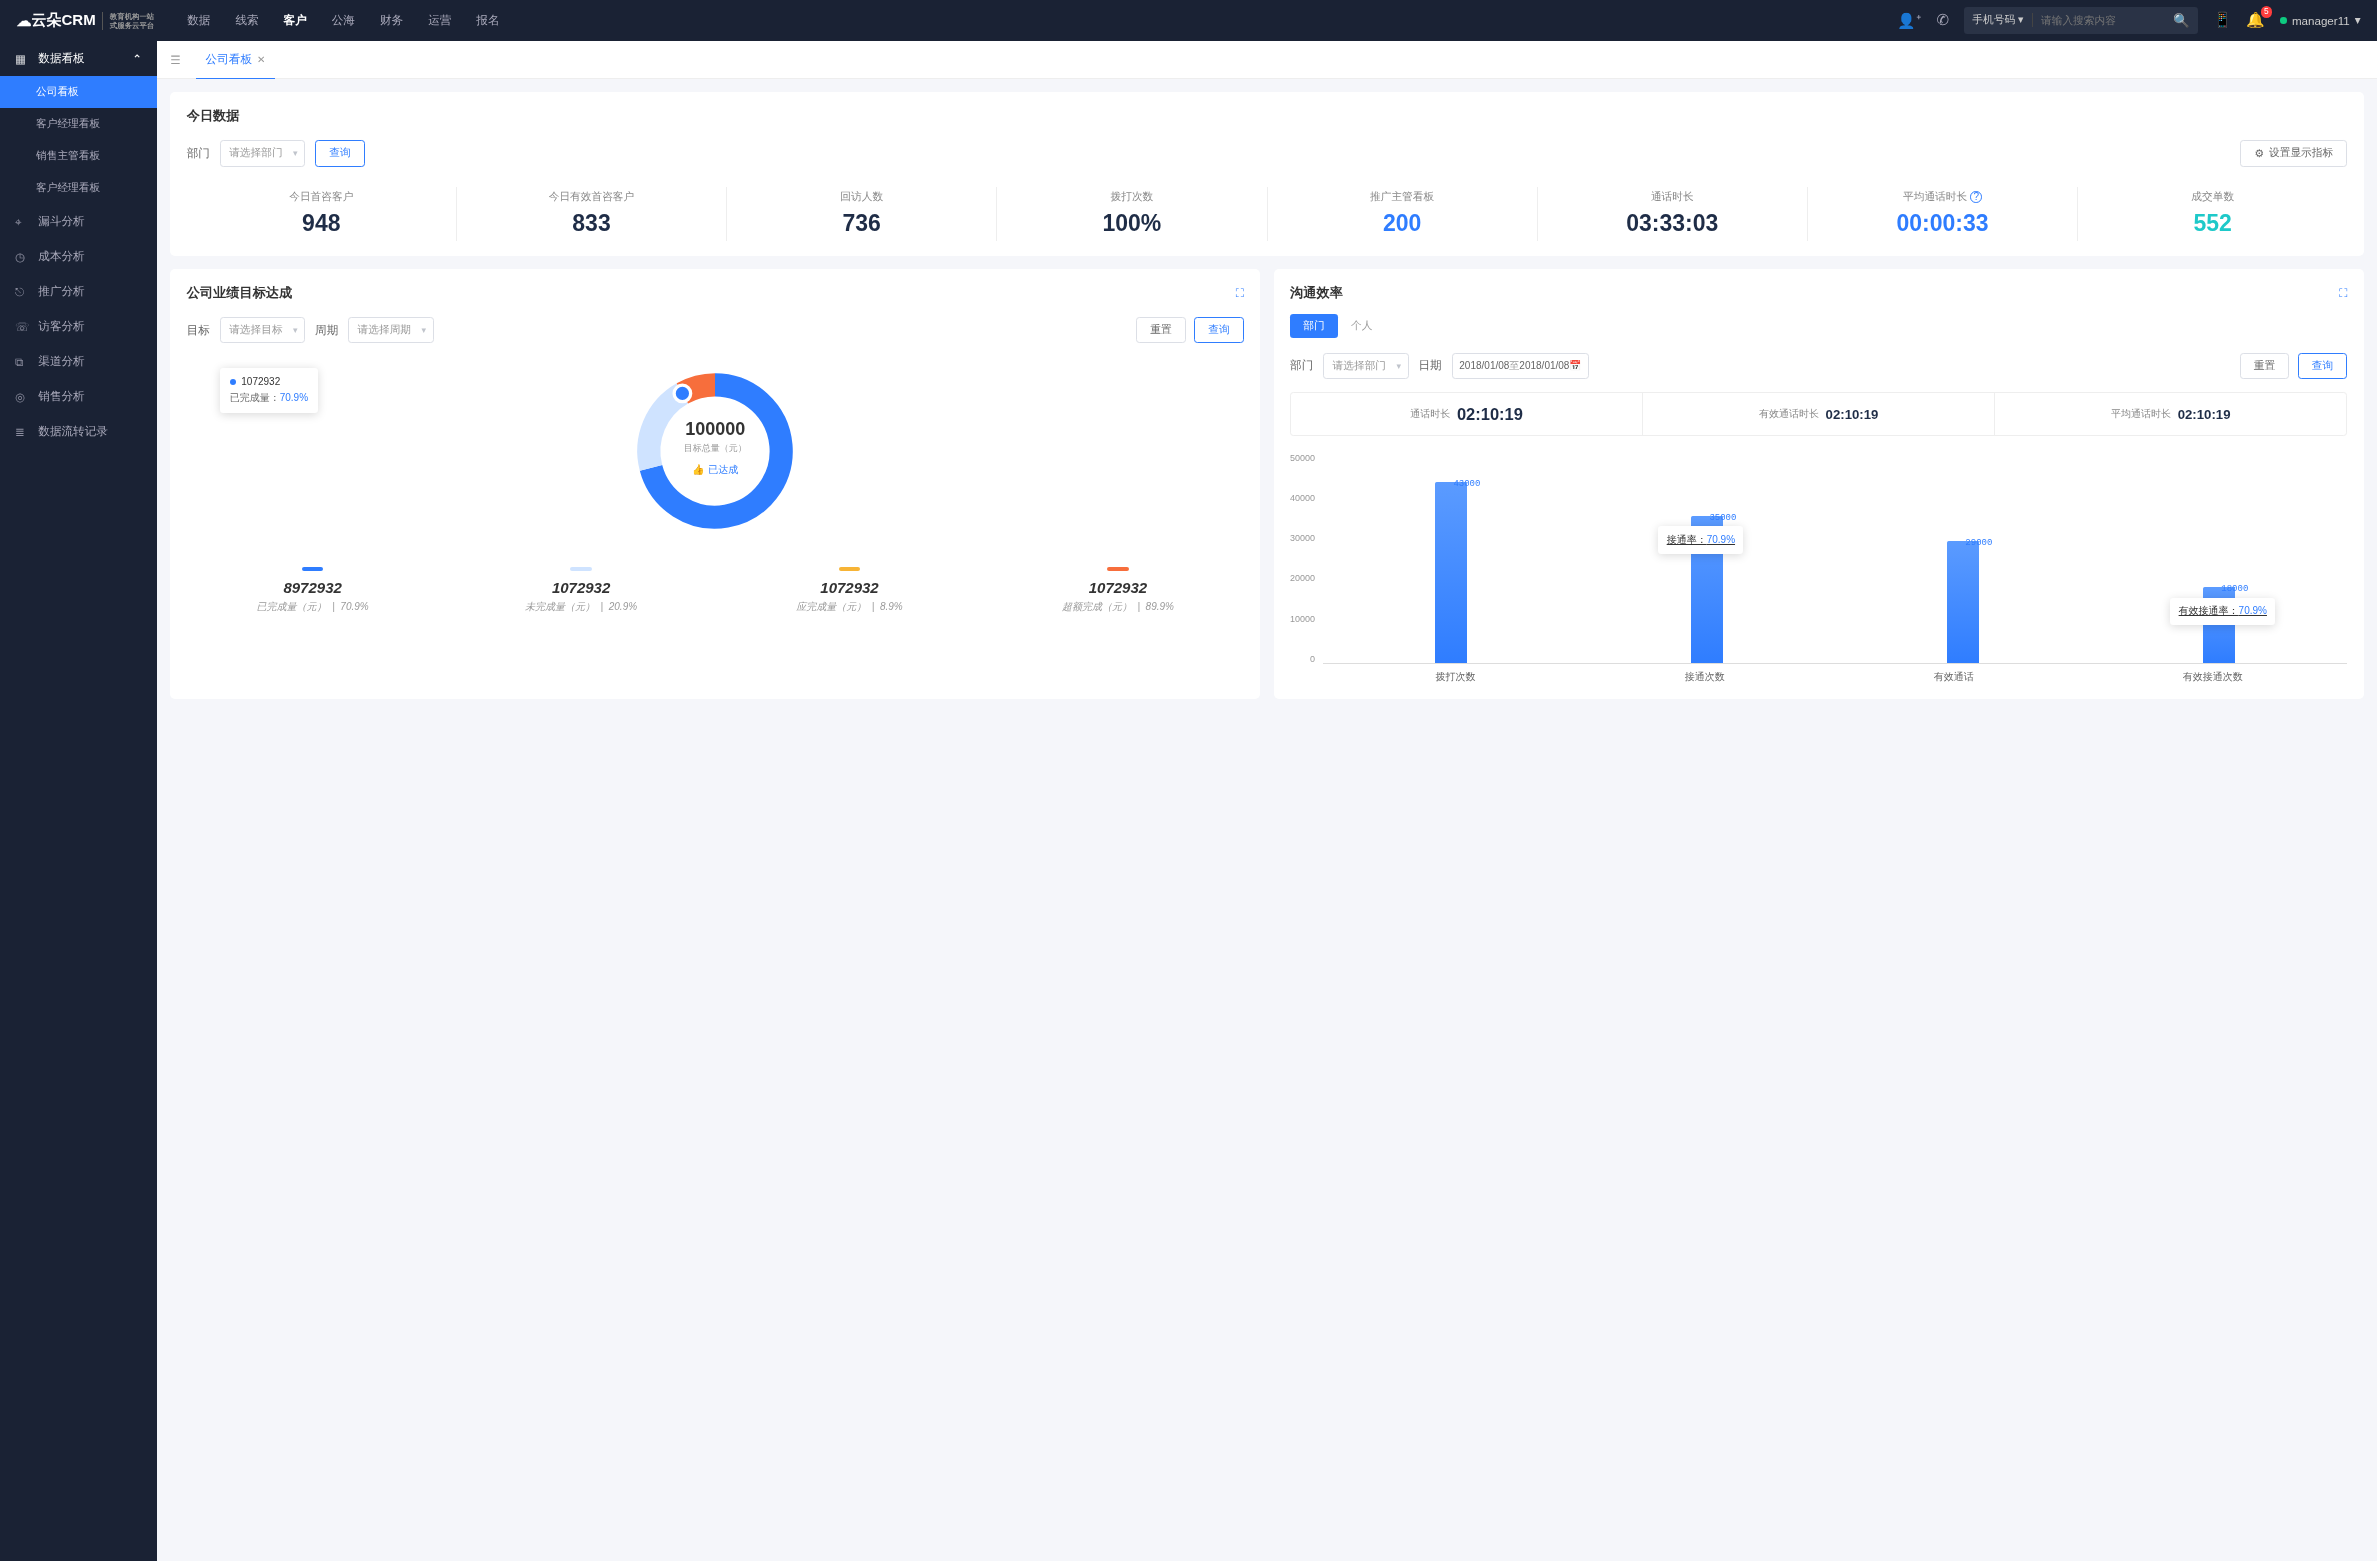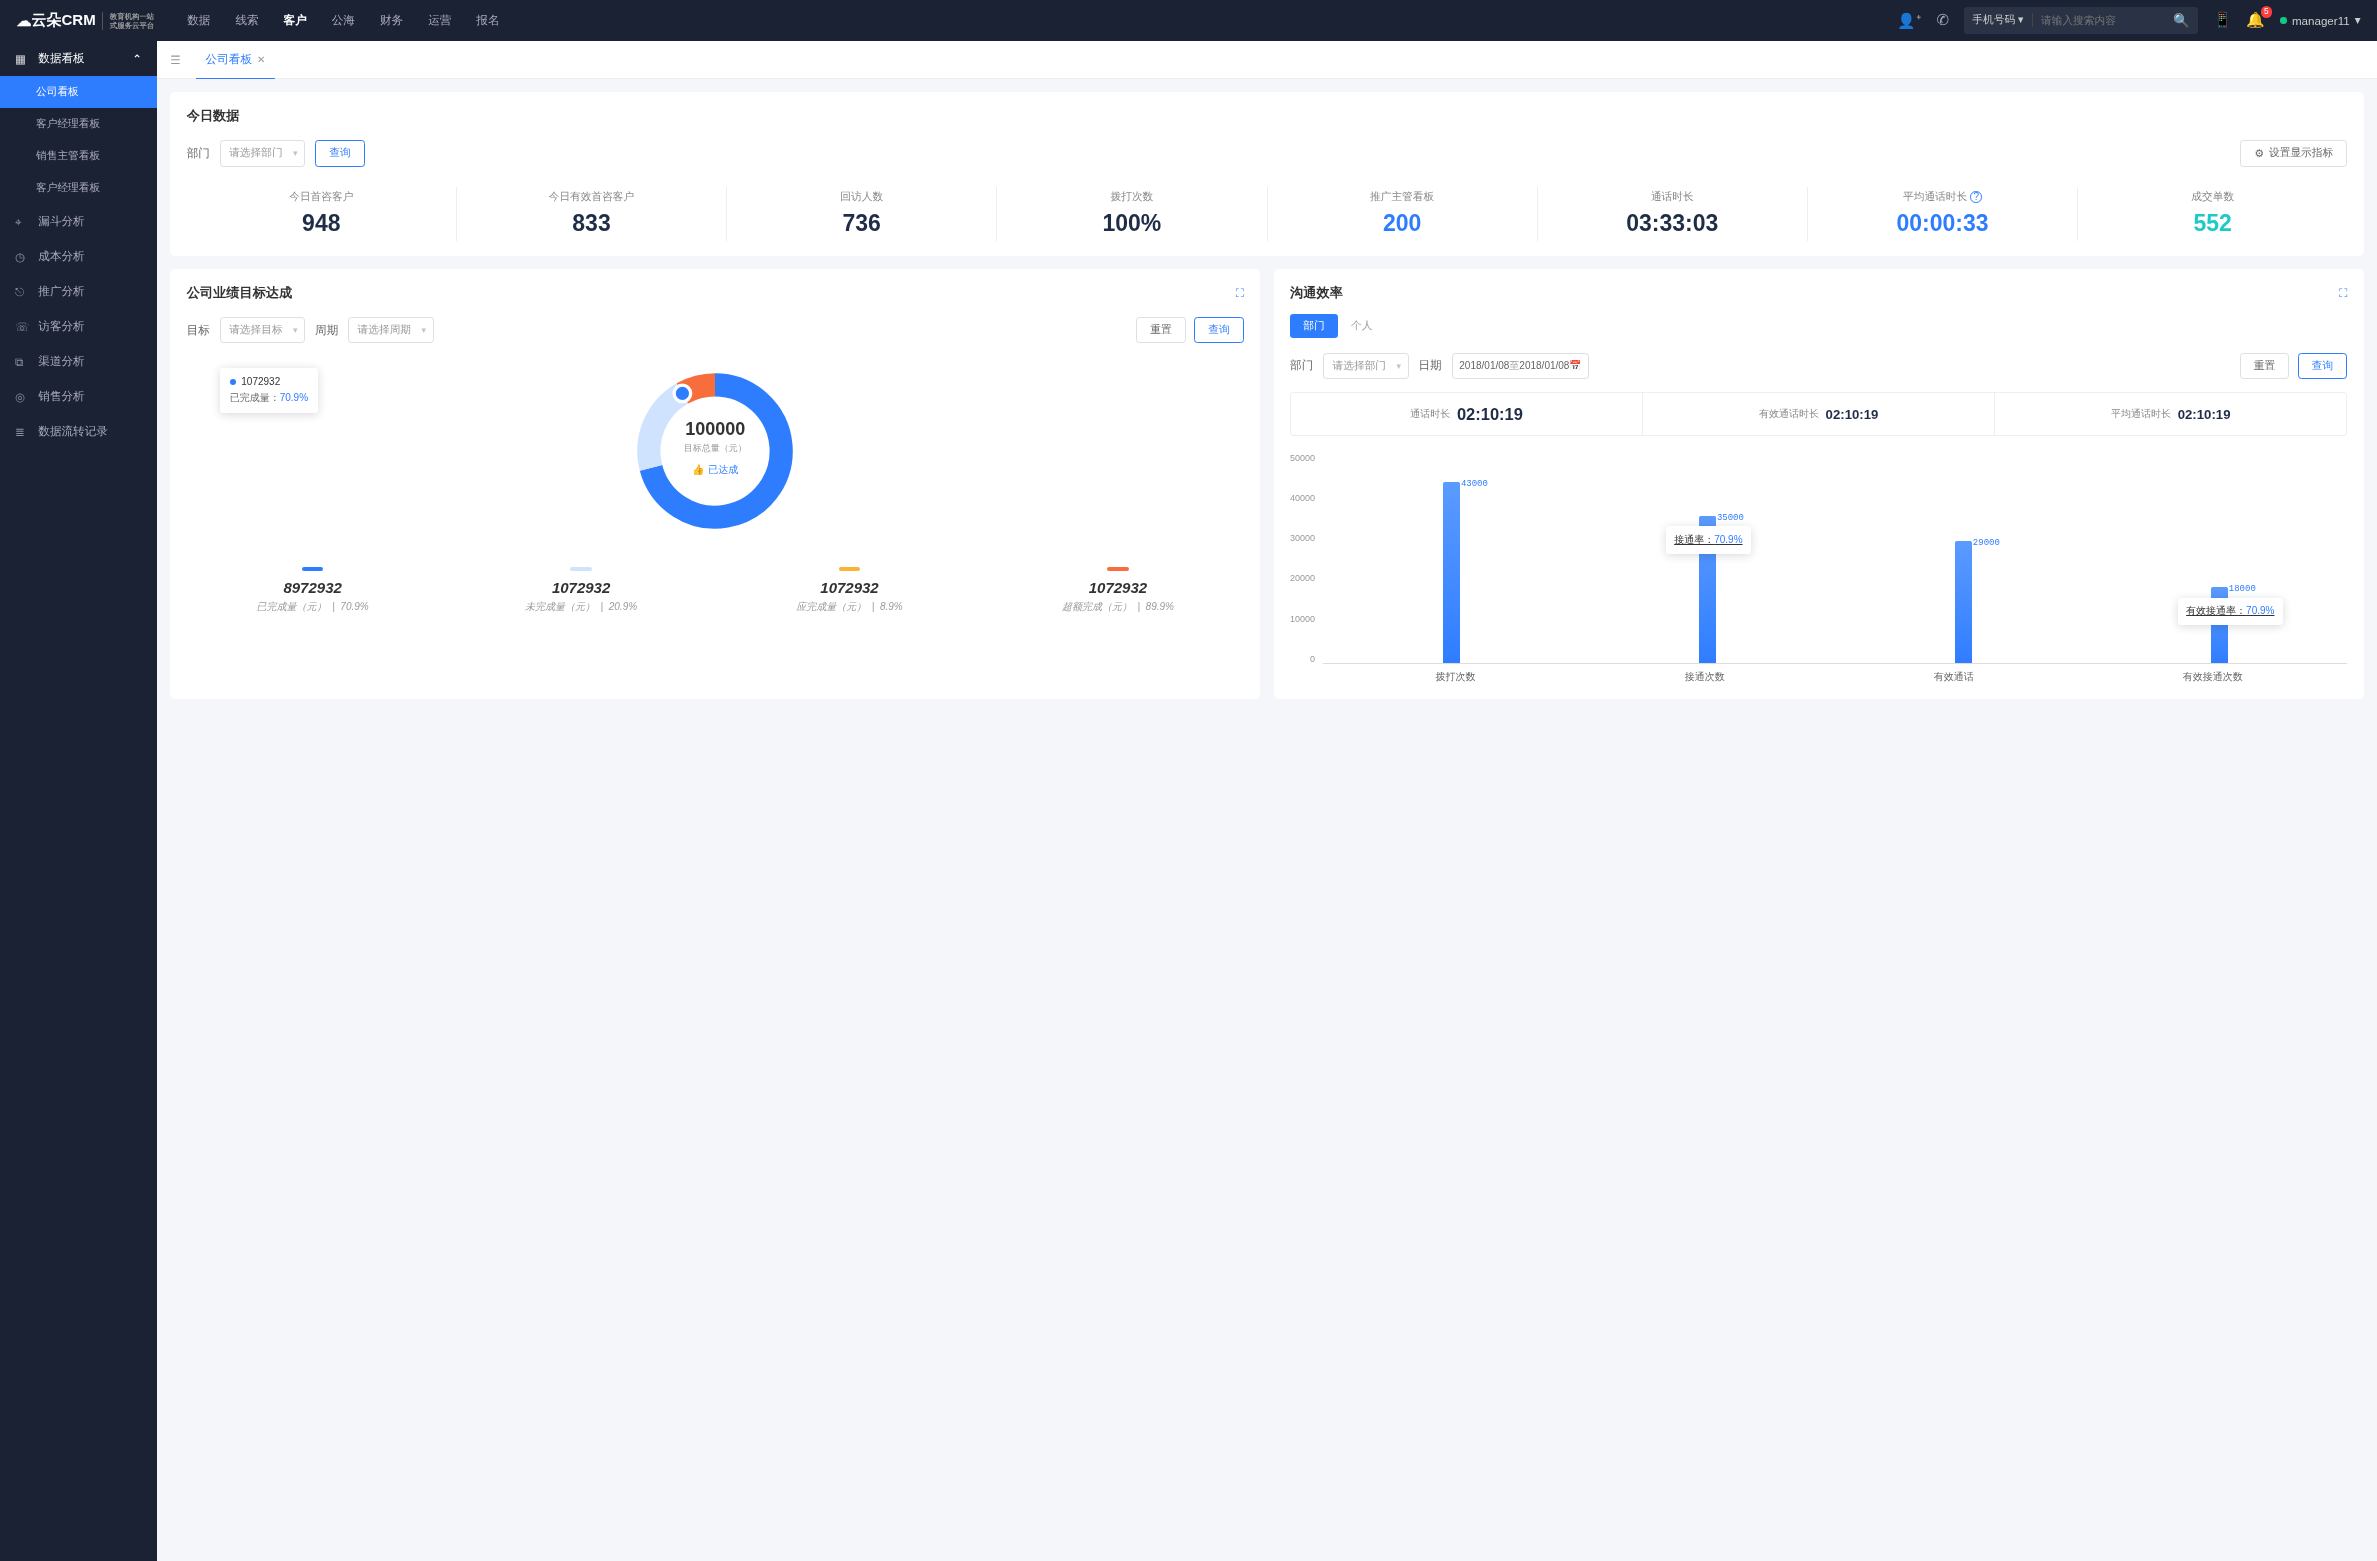--- a/index.html
+++ b/index.html
@@ -85,21 +85,21 @@
 .metric-bar { display: flex; border: 0.8px solid #eee; border-radius: 3.3px; margin-top: 13.2px; }
 .metric { flex: 1; display: flex; align-items: center; justify-content: center; gap: 6.6px; padding: 11.6px 0; border-right: 0.8px solid #eee; }
 .metric:last-child { border-right: none; }
 .metric-label { font-size: 10px; color: #888; }
 .metric-value { font-size: 16.5px; font-weight: 700; color: #1f2d47; }
 .metric.sm .metric-value { font-size: 13.2px; }
 
 .bar-chart { position: relative; height: 231px; margin-top: 16.5px; display: flex; }
 .y-axis { display: flex; flex-direction: column; justify-content: space-between; align-items: flex-end; padding-right: 8.3px; font-size: 9px; color: #999; padding-bottom: 20px; }
 .plot { flex: 1; position: relative; border-bottom: 0.8px solid #ddd; display: flex; justify-content: space-around; align-items: flex-end; padding-bottom: 0; margin-bottom: 20px; }
-.bar { width: 17px; background: linear-gradient(#5b9bff, #2f7dff); border-radius: 1.7px 1.7px 0 0; position: relative; font-family: Liberation Mono, monospace; }
+.bar { width: 32px; background: linear-gradient(#5b9bff, #2f7dff); border-radius: 1.7px 1.7px 0 0; position: relative; font-family: Liberation Mono, monospace; }
 .bar-label { position: absolute; top: -3.3px; left: 18px; font-size: 9px; color: #2f7dff; white-space: nowrap; }
 .x-labels { position: absolute; bottom: 0; left: 41px; right: 0; display: flex; justify-content: space-around; font-size: 10px; color: #666; }
 
 .chart-tooltip { position: absolute; background: #fff; box-shadow: 0 1.7px 10px rgba(0,0,0,.15); border-radius: 3.3px; padding: 6.6px 8.3px; font-size: 10px; white-space: nowrap; text-decoration: underline; }
 .chart-tooltip .pct { color: #2f7dff; }
 
 .date-input { border: 0.8px solid #dcdfe6; border-radius: 3.3px; height: 26.4px; padding: 0 6.6px; font-size: 10px; color: #666; display: flex; align-items: center; background: #fff; }
 </style>
 </head>
 <body>

